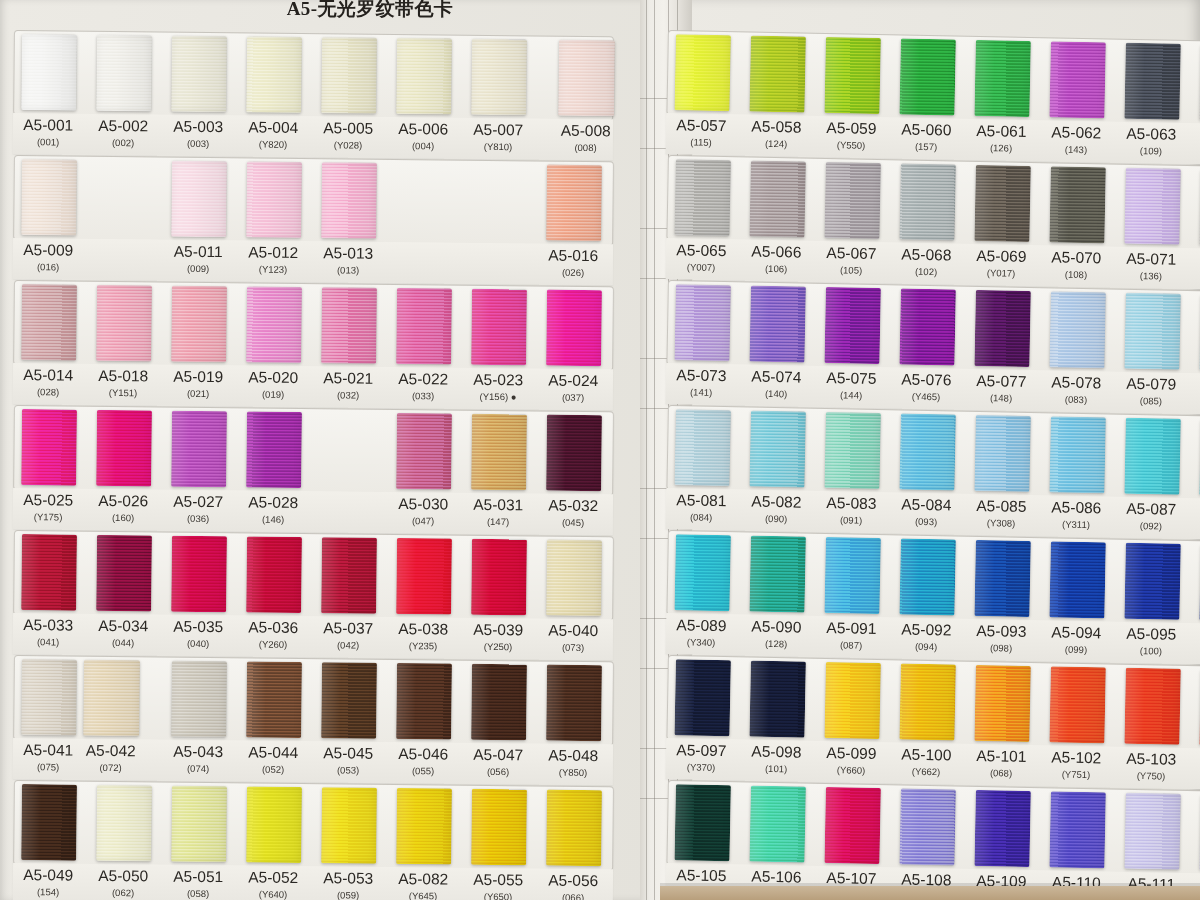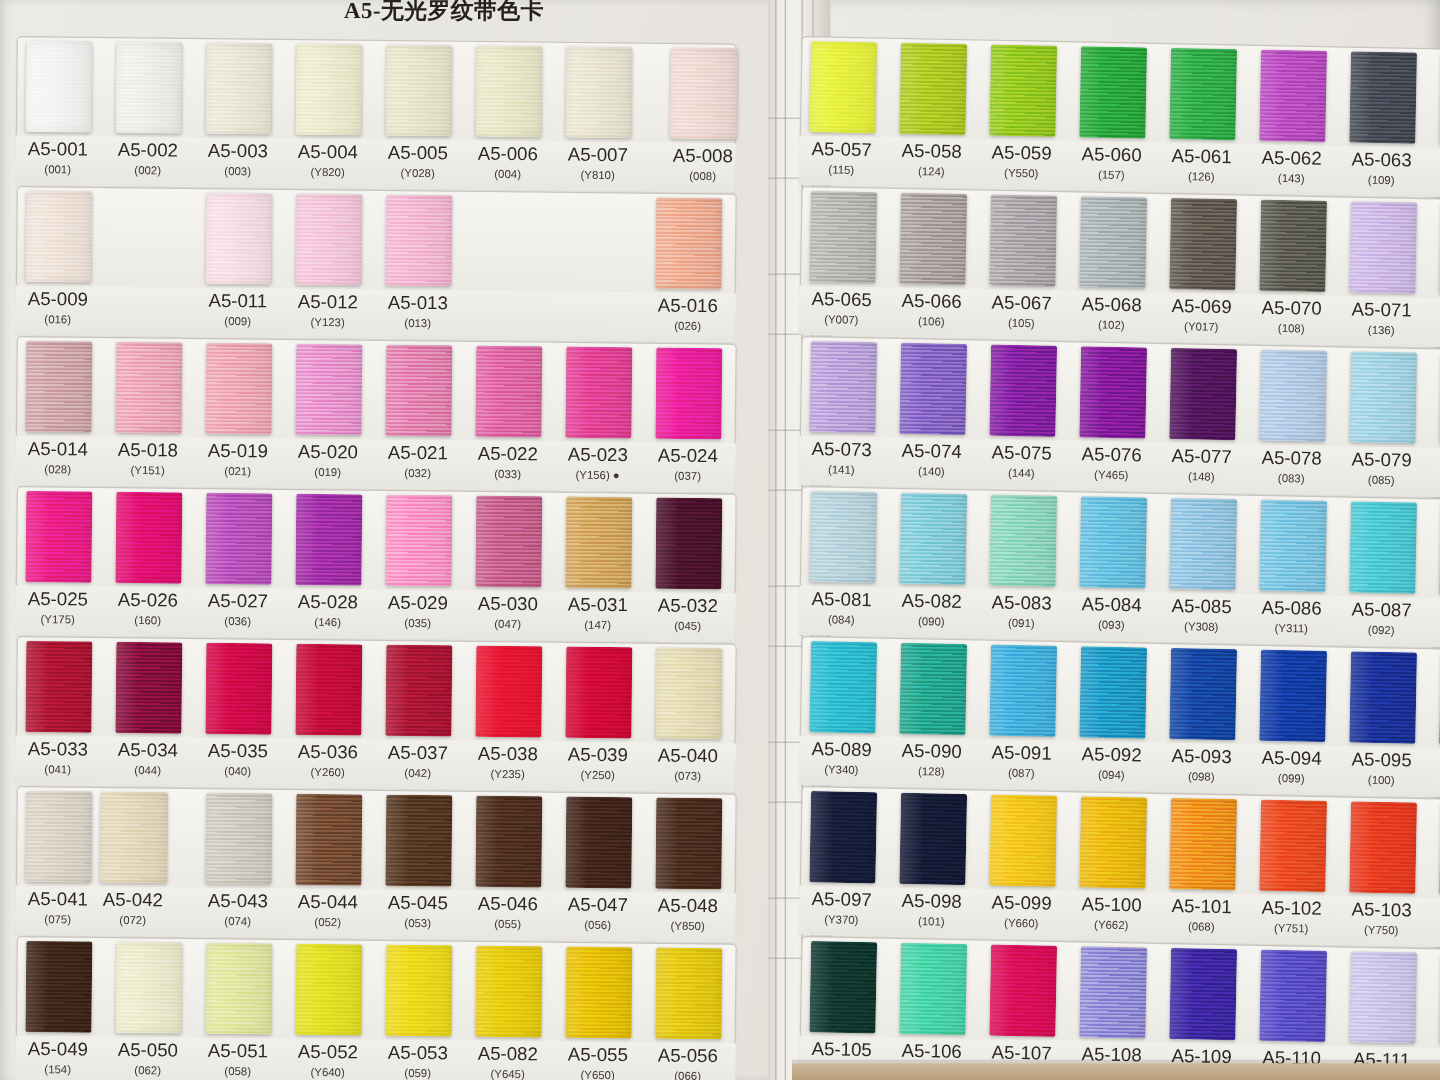--- a/index.html
+++ b/index.html
@@ -251,25 +251,20 @@
         <div class="cell" style="left: 157.5px; width: 55.5px; height: 125px;">
           <div class="swatch" style="background-color: rgb(180, 76, 184);"></div>
           <div class="code">A5-027</div>
           <div class="sub">(036)</div>
         </div>
         <div class="cell" style="left: 232.5px; width: 55.5px; height: 125px;">
           <div class="swatch" style="background-color: rgb(155, 43, 162);"></div>
           <div class="code">A5-028</div>
           <div class="sub">(146)</div>
         </div>
-        <div class="cell" style="left: 307.5px; width: 55.5px; height: 125px;">
-          <div class="swatch" style="background-color: rgb(253, 142, 197);"></div>
-          <div class="code">A5-029</div>
-          <div class="sub">(035)</div>
-        </div>
         <div class="cell" style="left: 382.5px; width: 55.5px; height: 125px;">
           <div class="swatch" style="background-color: rgb(197, 90, 132);"></div>
           <div class="code">A5-030</div>
           <div class="sub">(047)</div>
         </div>
         <div class="cell" style="left: 457.5px; width: 55.5px; height: 125px;">
           <div class="swatch" style="background-color: rgb(210, 161, 89);"></div>
           <div class="code">A5-031</div>
           <div class="sub">(147)</div>
         </div>

